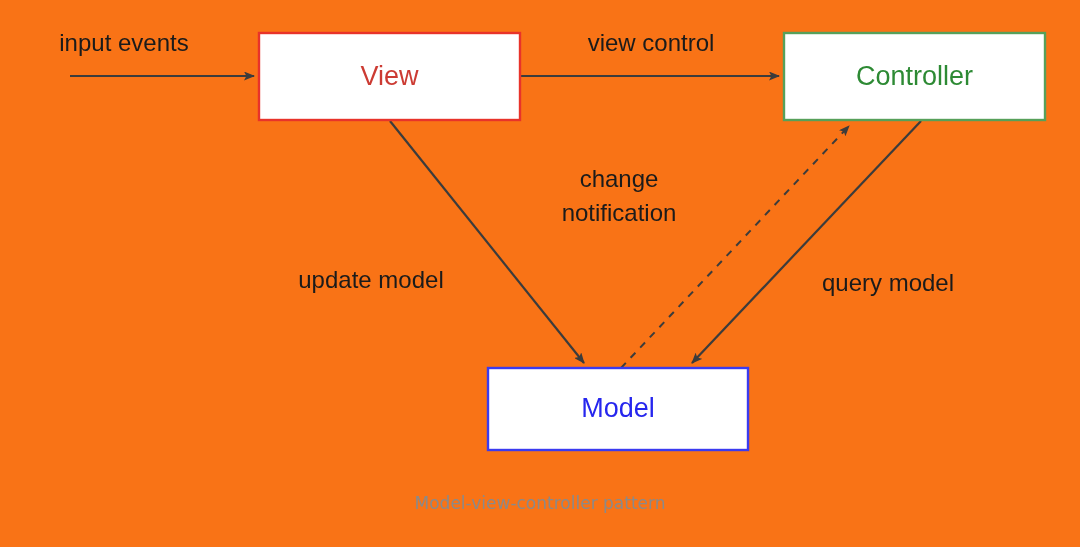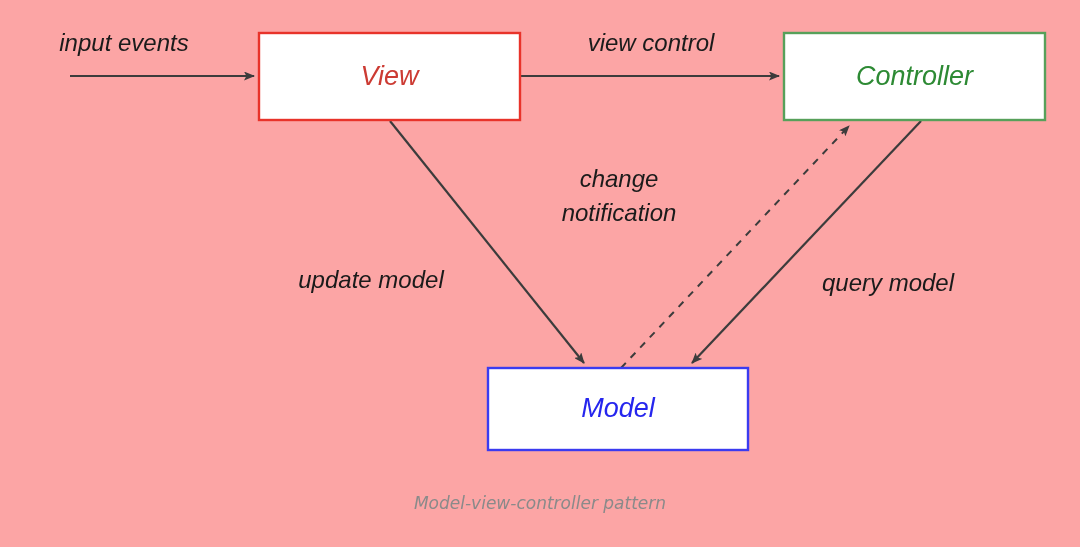--- a/index.html
+++ b/index.html
@@ -57,21 +57,21 @@
     font-family: "DejaVu Sans", sans-serif;
     font-size: 17px;
     fill: #8a8a8a;
     text-anchor: middle;
     dominant-baseline: middle;
   }
 </style>
 </head>
 <body>
 
-<div id="diagram-root" style="background: #fca5a5; font-style: italic;">
+<div id="diagram-root" style="background: #f97316;">
   <svg class="canvas" viewBox="0 0 1080 547">
     <defs>
       <marker id="arrowhead" markerWidth="11" markerHeight="9" refX="10" refY="4.5" orient="auto" markerUnits="userSpaceOnUse">
         <path d="M0,0 L11,4.5 L0,9 L2.4,4.5 Z" fill="#3c3c3c"></path>
       </marker>
       <marker id="arrowhead-dashed" markerWidth="11" markerHeight="9" refX="10" refY="4.5" orient="auto" markerUnits="userSpaceOnUse">
         <path d="M0,0 L11,4.5 L0,9 L2.4,4.5 Z" fill="#3c3c3c"></path>
       </marker>
     </defs>
 

